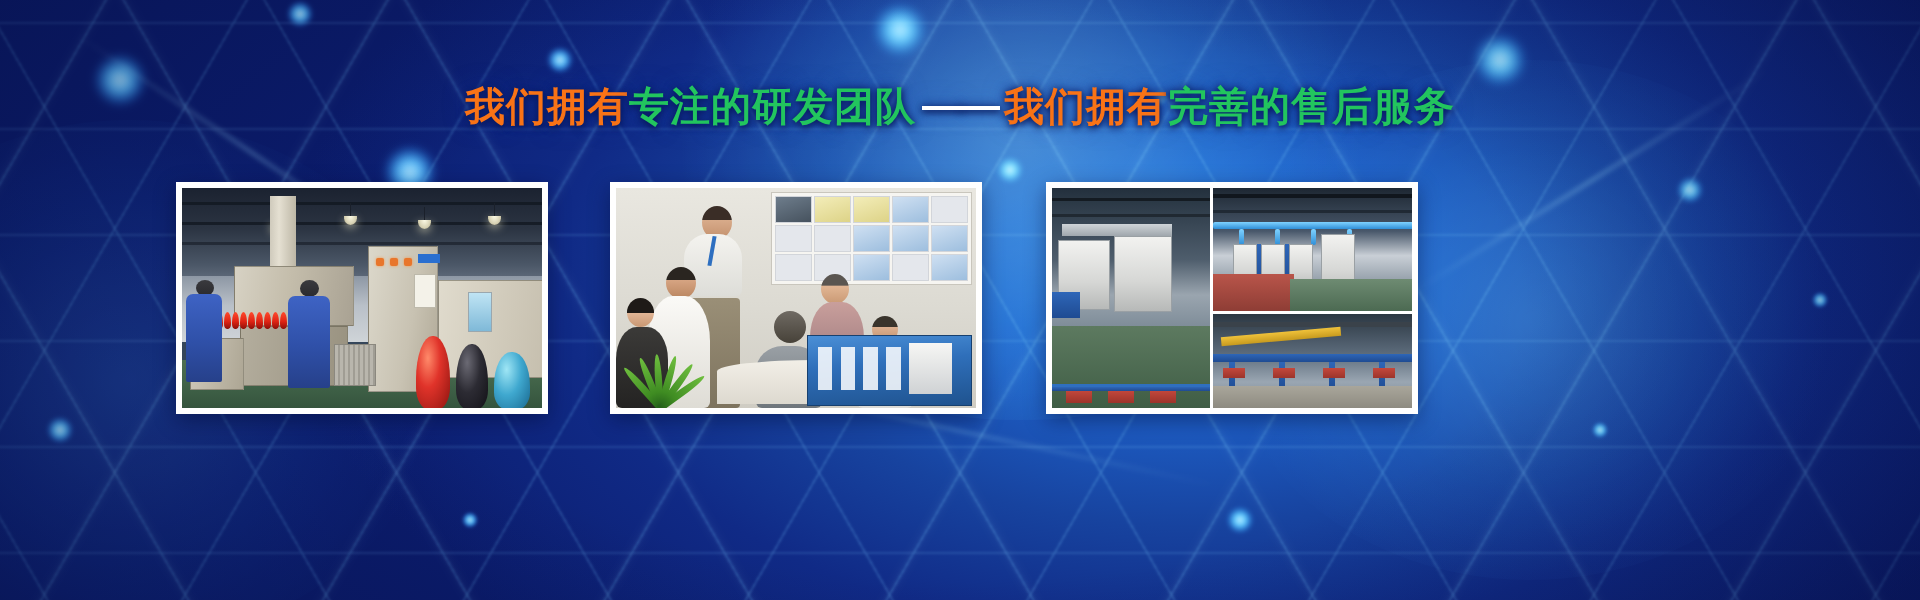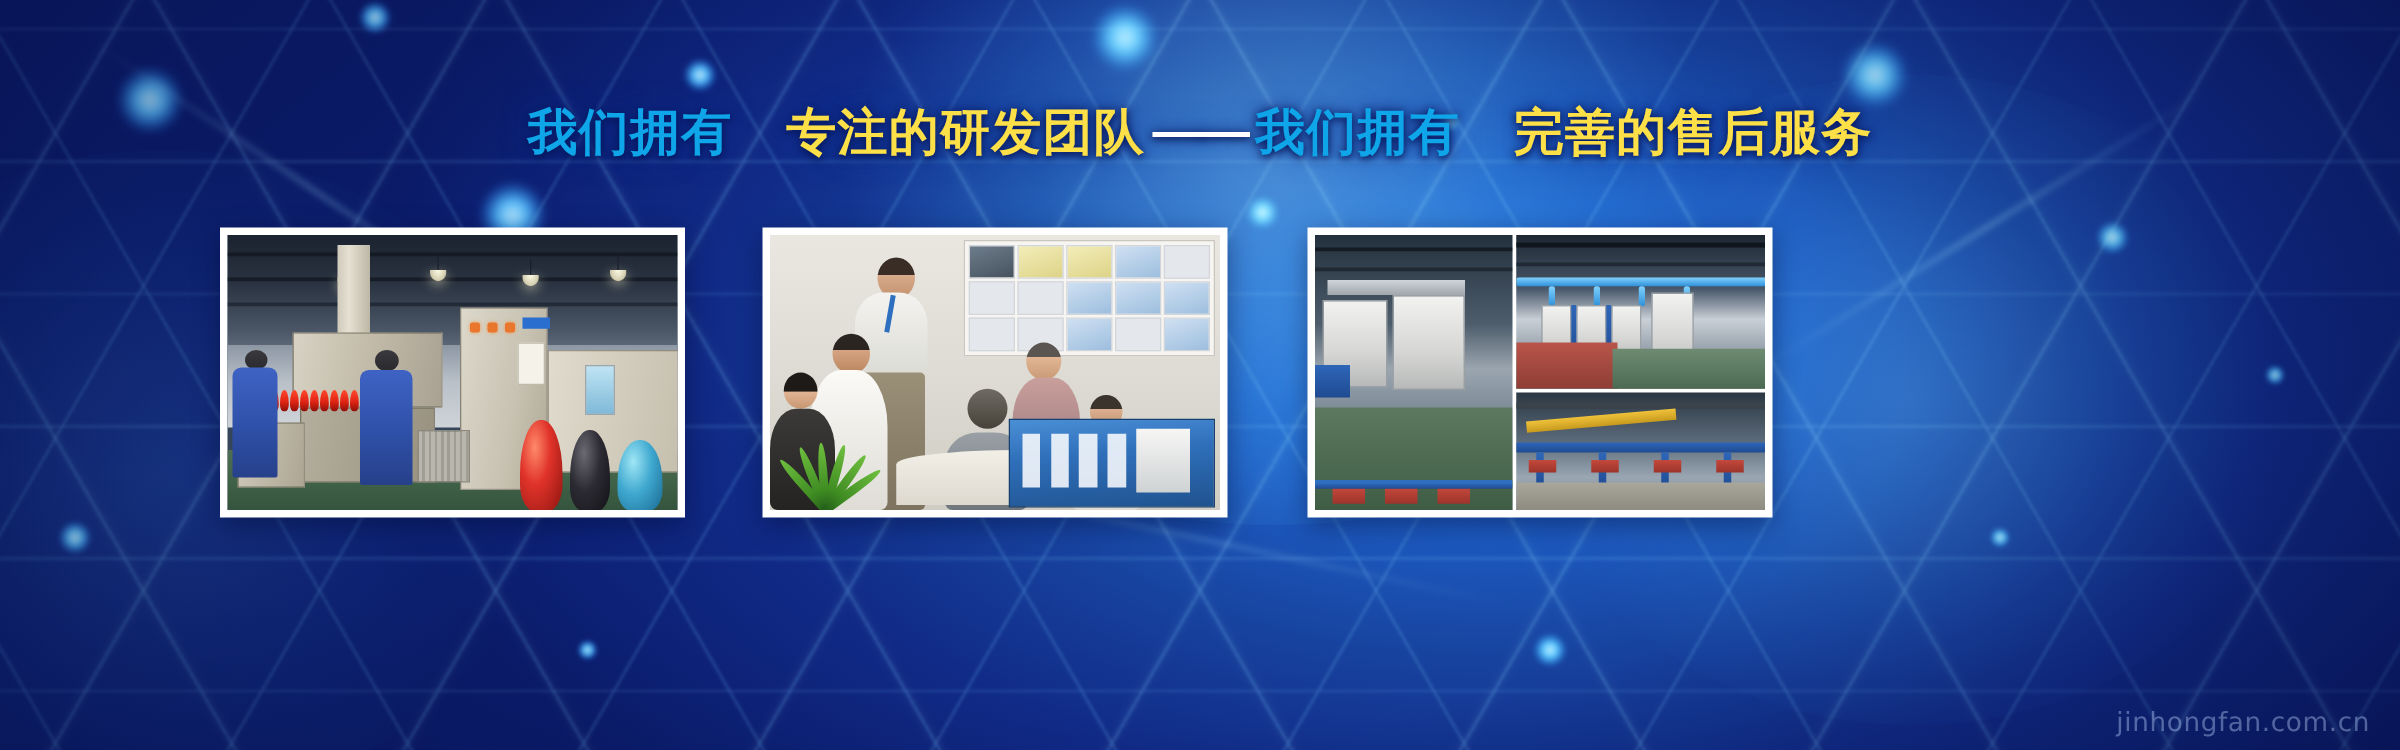--- a/index.html
+++ b/index.html
@@ -88,22 +88,22 @@
     font-size: 40px;
     line-height: 44px;
     font-weight: 700;
     letter-spacing: 1px;
     z-index: 9;
     text-shadow:
       0 0 10px rgba(10,30,110,0.95),
       0 2px 6px rgba(5,15,70,0.9),
       0 0 22px rgba(20,60,170,0.6);
   }
-  .t-white  { color: #0ea5e9; }
-  .t-yellow { color: #fde047; margin-left: 43px; }
+  .t-white  { color: #f97316; }
+  .t-yellow { color: #22c55e; }
   .t-dash   {
     color: #ffffff;
     display: inline-block;
     padding: 0 6px;
     position: relative;
     top: -1px;
     letter-spacing: -2px;
   }
 
   
@@ -493,15 +493,14 @@
             <i class="p3-red" style="left:110px; top:54px; width:22px; height:10px;"></i>
             <i class="p3-red" style="left:160px; top:54px; width:22px; height:10px;"></i>
             <i class="p3-box" style="left:0; right:0; bottom:0; height:26%; background:linear-gradient(180deg,#a9a69b 0%,#8a877d 100%);"></i>
           </div>
         </div>
       </div>
     </div>
 
   </div>
 
-  <div class="watermark">jinhongfan.com.cn</div>
 
 </div>
 
 </body></html>

